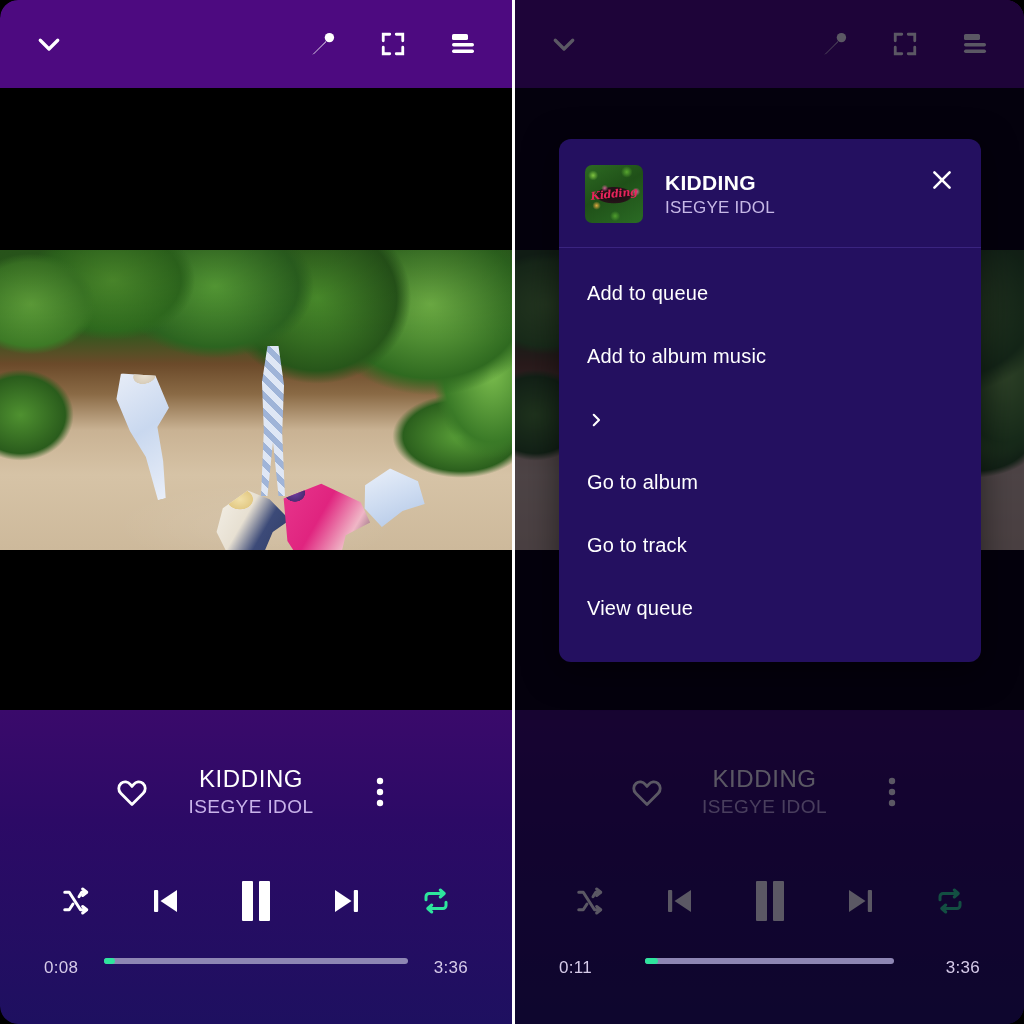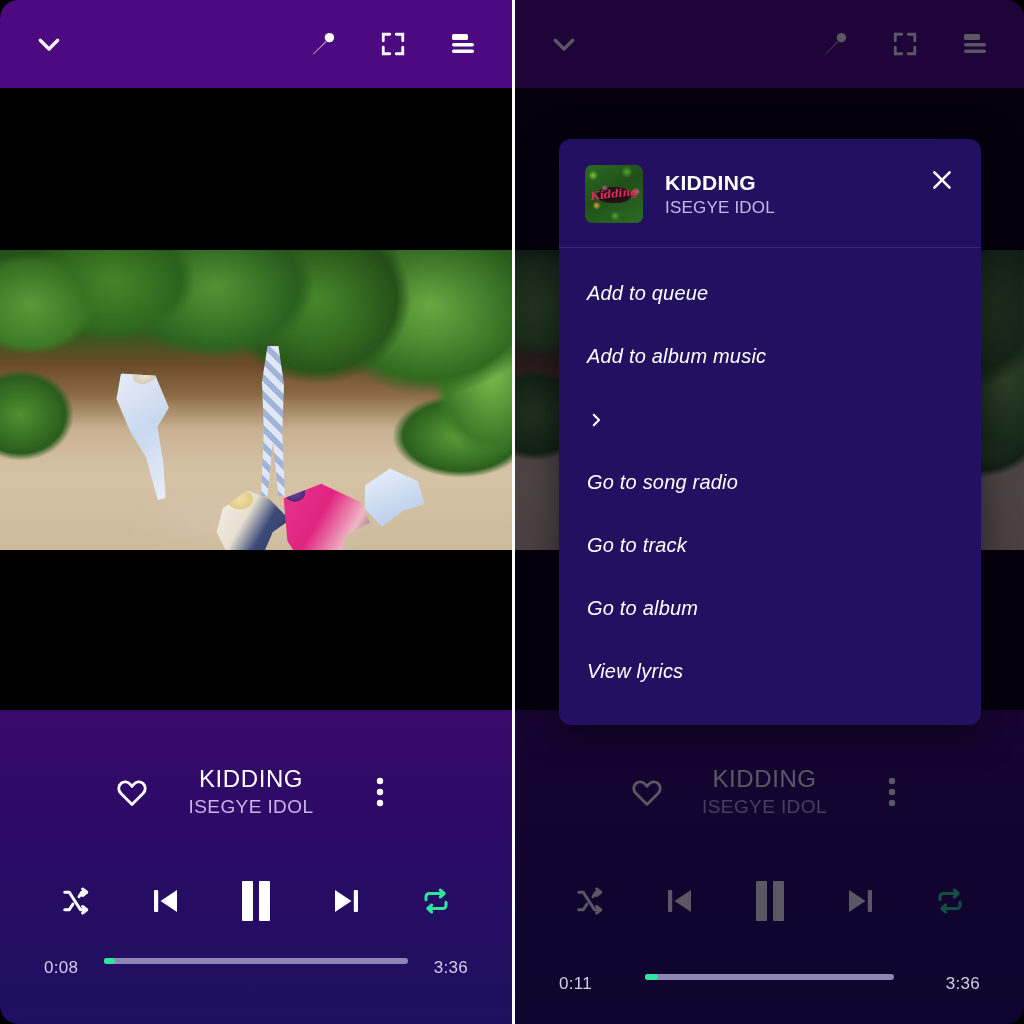--- a/index.html
+++ b/index.html
@@ -210,21 +210,20 @@
     align-self: flex-start; margin-top: -2px;
     display: flex; align-items: center; justify-content: center; cursor: pointer;
   }
   .ctx-list { padding: 14px 0 22px 0; }
   .ctx-item {
     display: flex; align-items: center;
     height: 63px;
     padding: 0 26px 0 28px;
     color: #ffffff; font-size: 20px; letter-spacing: .2px;
     cursor: pointer;
-    font-style: italic;
   }
   .ctx-item .lbl { flex: 1; }
   .ctx-item .chev { display: flex; align-items: center; }
 </style>
 </head>
 <body>
 
 <div id="root">
 
   <div class="panel left">
@@ -437,21 +436,21 @@
               <polyline points="15.4 3.2 18.6 6 15.4 8.8"></polyline>
               <path d="M20 13v2.5a2.5 2.5 0 0 1-2.5 2.5H6"></path>
               <polyline points="8.6 15.2 5.4 18 8.6 20.8"></polyline>
             </svg>
         </div>
       </div>
     </div>
 
     <div class="dimmer"></div>
 
-    <div class="seek" style="z-index:7; bottom:30px; left:44px; right:44px;gap:44px;">
+    <div class="seek" style="z-index:7; bottom:46px; left:44px; right:44px;gap:44px;">
       <div class="time">0:11</div>
       <div class="bar">
         <div class="fill" style="width:5.1%"></div>
       </div>
       <div class="time end">3:36</div>
     </div>
 
     <div class="ctx-menu">
       <div class="ctx-head">
         <div class="art">
@@ -476,27 +475,24 @@
             <span class="lbl">Add to album music</span>
           </div>
           <div class="ctx-item">
             <span class="chev">
               <svg width="18" height="18" viewBox="0 0 24 24" fill="none" stroke="#fff" stroke-width="2.8" stroke-linecap="round" stroke-linejoin="round">
                 <polyline points="9 5 16 12 9 19"></polyline>
               </svg>
             </span>
           </div>
           <div class="ctx-item">
-            <span class="lbl">Go to song radio</span>
+            <span class="lbl">Go to album</span>
           </div>
           <div class="ctx-item">
             <span class="lbl">Go to track</span>
           </div>
           <div class="ctx-item">
-            <span class="lbl">Go to album</span>
-          </div>
-          <div class="ctx-item">
-            <span class="lbl">View lyrics</span>
+            <span class="lbl">View queue</span>
           </div>
         </div>
     </div>
   </div>
 </div>
 
 </body></html>

